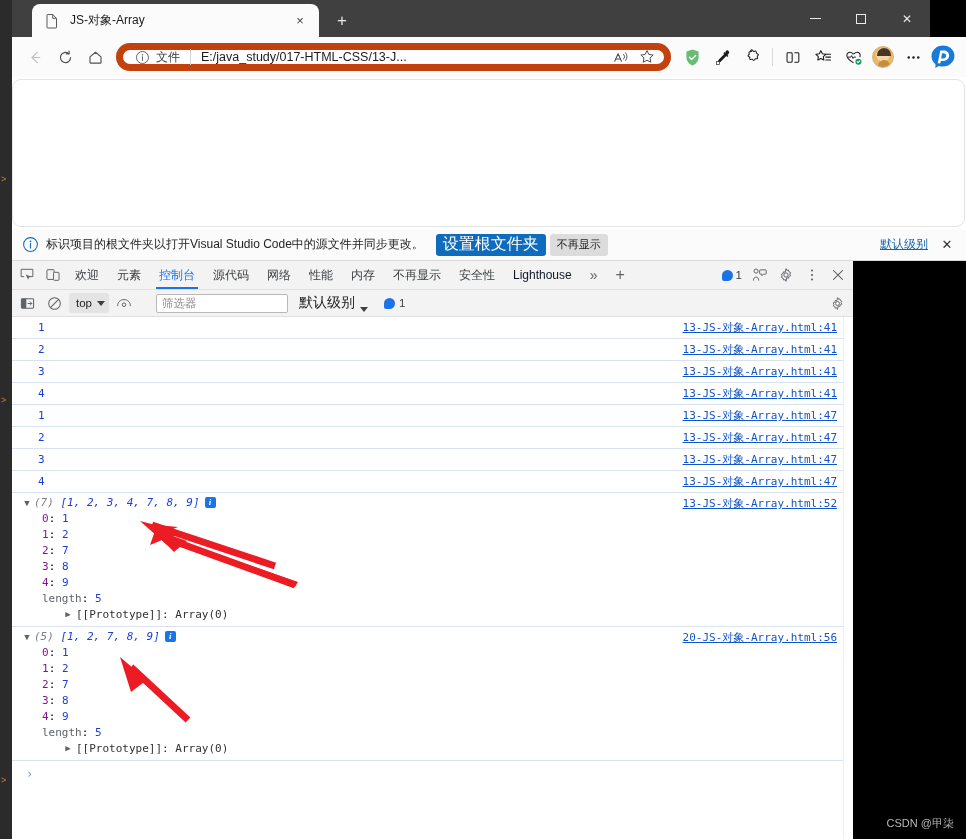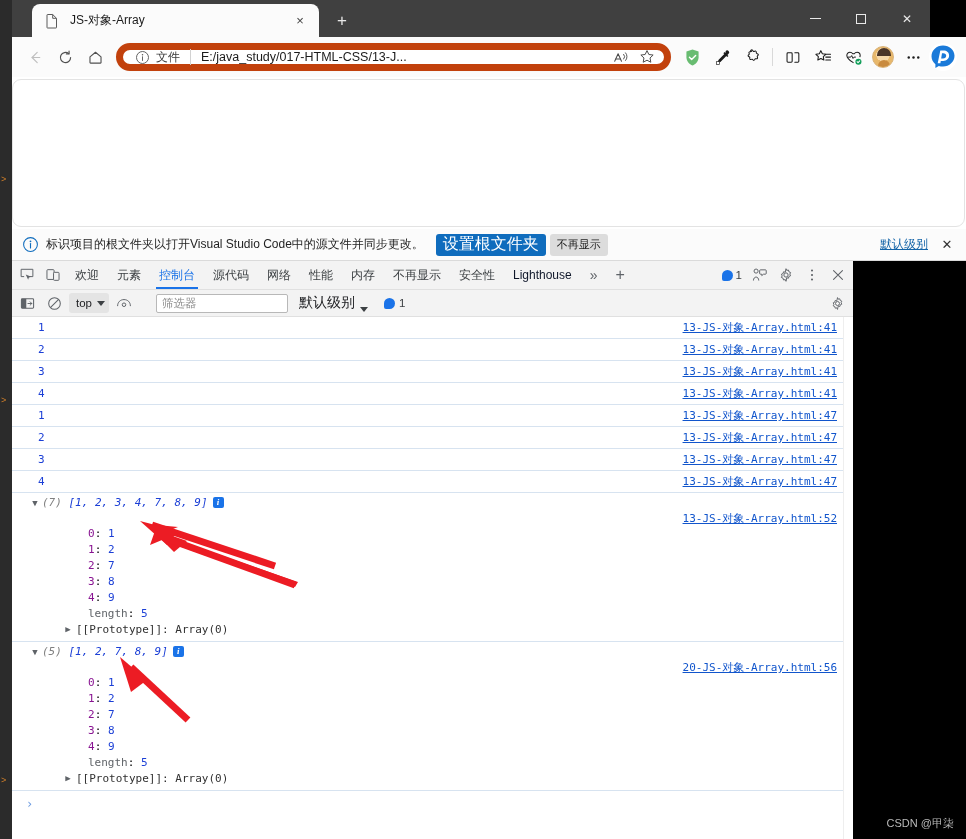--- a/index.html
+++ b/index.html
@@ -200,34 +200,34 @@
   .msg {
     position: relative; border-bottom: 1px solid #d7e3f0;
     padding: 3px 0 3px 0; min-height: 21px;
   }
   .msg-line { display: flex; align-items: flex-start; padding-left: 26px; padding-right: 8px; }
   .msg-text { color: #1b3fd6; white-space: pre; flex: 1; line-height: 15px; }
   .msg-src {
     color: #1155cc; text-decoration: underline; white-space: nowrap;
     font-size: 11px; line-height: 15px; margin-left: auto; padding-right: 8px;
   }
-  .msg-obj { padding-left: 18px; flex-direction: column; }
+  .msg-obj { padding-left: 10px; }
   .disc {
     display: inline-block; width: 10px; margin-right: 2px; color: #5f6368;
     font-size: 9px; line-height: 15px; text-align: center; vertical-align: top;
   }
   .dim-count { color: #808080; font-style: italic; }
   .arr-preview { color: #1b3fd6; font-style: italic; }
   .info-badge {
     display: inline-block; width: 11px; height: 11px; background: #1a73e8; color: #fff;
     border-radius: 2px; font-size: 9px; line-height: 11px; text-align: center;
     font-family: "Liberation Serif", serif; font-style: italic; margin-left: 5px;
     vertical-align: 1px; font-weight: bold;
   }
-  .prop-row { padding-left: 76px; line-height: 16px; white-space: pre; }
+  .prop-row { padding-left: 30px; line-height: 16px; white-space: pre; }
   .prop-key { color: #881391; }
   .prop-key.len { color: #5f6368; }
   .prop-val { color: #1b3fd6; }
   .proto-row { padding-left: 51px; line-height: 16px; white-space: pre; color: #303030; }
   .proto-row .disc { margin-right: 3px; }
   .proto-name { color: #303030; }
 
   .prompt-row {
     display: flex; align-items: flex-start; padding: 6px 0 0 14px;
   }

